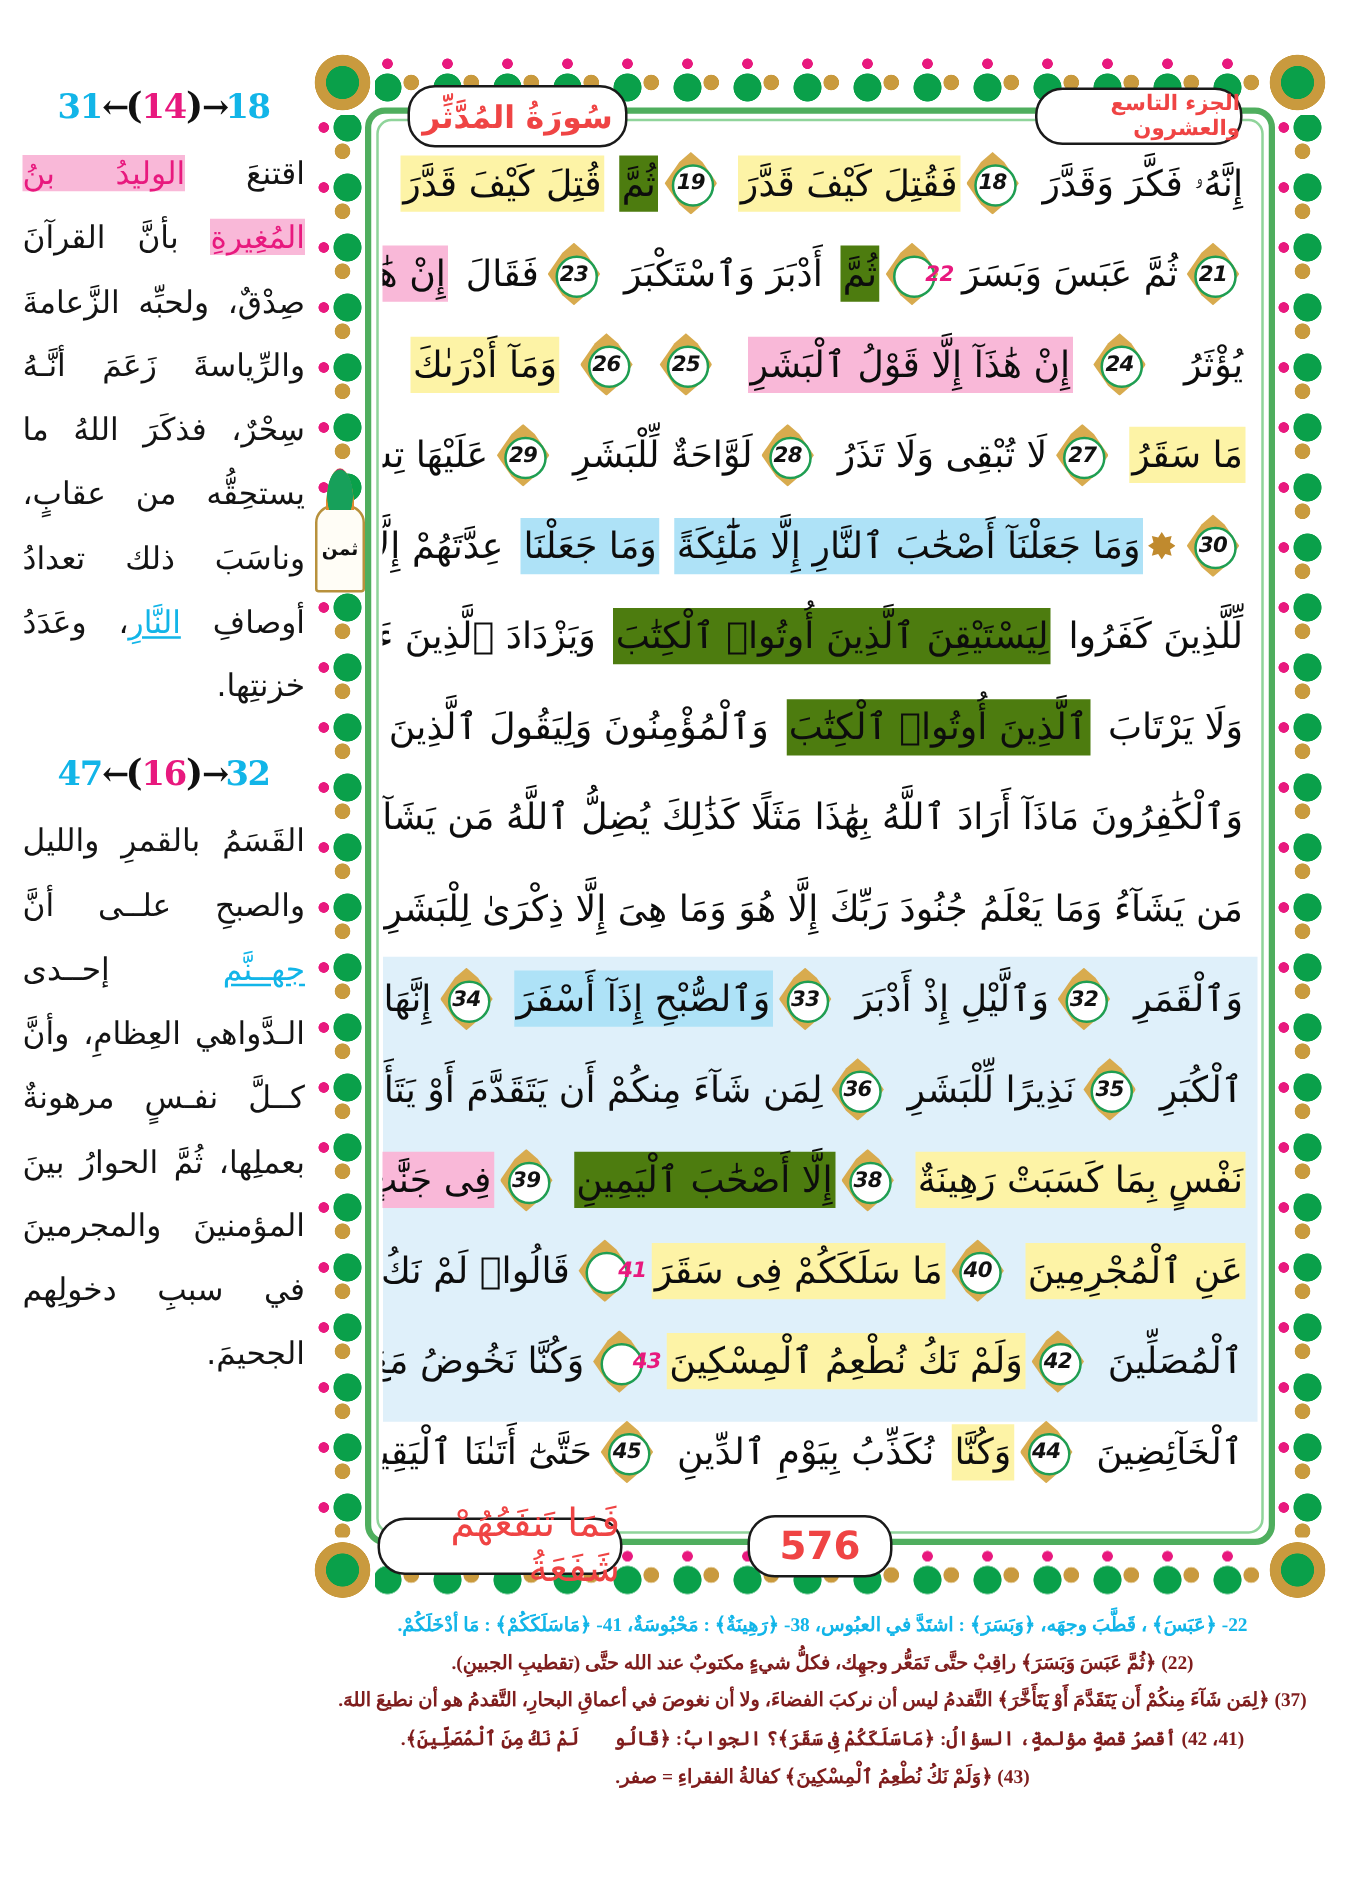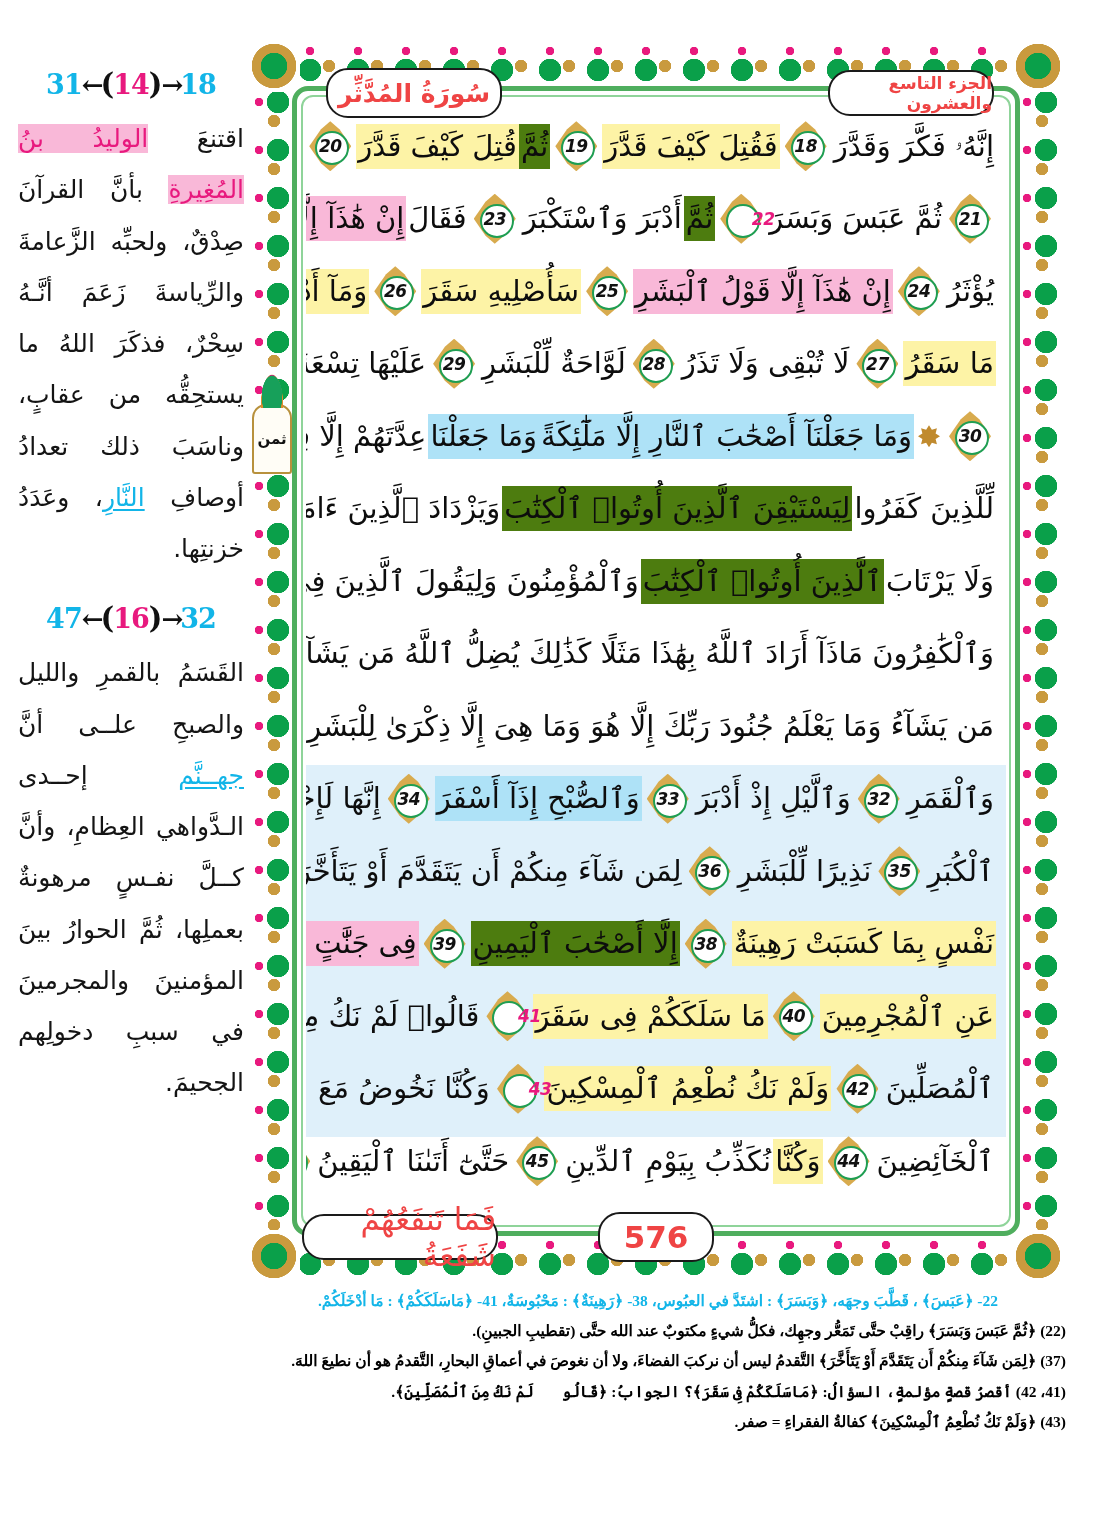--- a/index.html
+++ b/index.html
@@ -194,21 +194,21 @@
     display: flex;
     align-items: center;
     justify-content: space-between;
     height: 72.5px;
     font-family: "DejaVu Sans", "Liberation Sans", sans-serif;
     font-size: 29px;
     color: #0d0d0d;
     white-space: nowrap;
     letter-spacing: -0.5px;
   }
-  .ayah-line > .seg { display: inline-flex; align-items: center; }
+  .ayah-line > .seg { display: inline-flex; align-items: center; margin-left: 12px; }
   .seg-text { padding: 3px 2px; line-height: 1.35; }
 
   
   .hl-yellow { background: #fdf3a6; }
   .hl-gray   { background: #4d7c0f; }
   .hl-pink   { background: #f9b8d8; }
   .hl-blue   { background: #aee2f7; }
   .hl-none   { background: transparent; }
 
   
@@ -275,21 +275,21 @@
     text-align: center;
   }
   .fn-line {
     font-family: Liberation Serif, serif;
     font-size: 15.5px;
     font-weight: bold;
     line-height: 1.95;
     white-space: nowrap;
   }
   .fn-cyan { color: #12b5e8; }
-  .fn-pink { color: #000000; text-align: right; }
+  .fn-pink { color: #7f1d1d; }
 </style>
 </head>
 <body>
 
 <div class="sidebar">
 
   <div class="sb-block">
     <div class="sb-range">
       <span class="num">31</span><span class="arrow">←</span><span class="paren">(</span><span class="mid">14</span><span class="paren">)</span><span class="arrow">→</span><span class="num">18</span>
     </div>
@@ -375,21 +375,20 @@
         </div>
         <div class="ayah-line line-wrap">
           <span class="seg seg-text hl-none">يُؤْثَرُ</span>
           <span class="ayah-mark">
             <span>24</span>
           </span>
           <span class="seg seg-text hl-pink">إِنْ هَٰذَآ إِلَّا قَوْلُ ٱلْبَشَرِ</span>
           <span class="ayah-mark">
             <span>25</span>
           </span>
-          <span class="seg seg-text hl-yellow">سَأُصْلِيهِ سَقَرَ</span>
           <span class="ayah-mark">
             <span>26</span>
           </span>
           <span class="seg seg-text hl-yellow">وَمَآ أَدْرَىٰكَ</span>
         </div>
         <div class="ayah-line line-wrap">
           <span class="seg seg-text hl-yellow">مَا سَقَرُ</span>
           <span class="ayah-mark">
             <span>27</span>
           </span>

